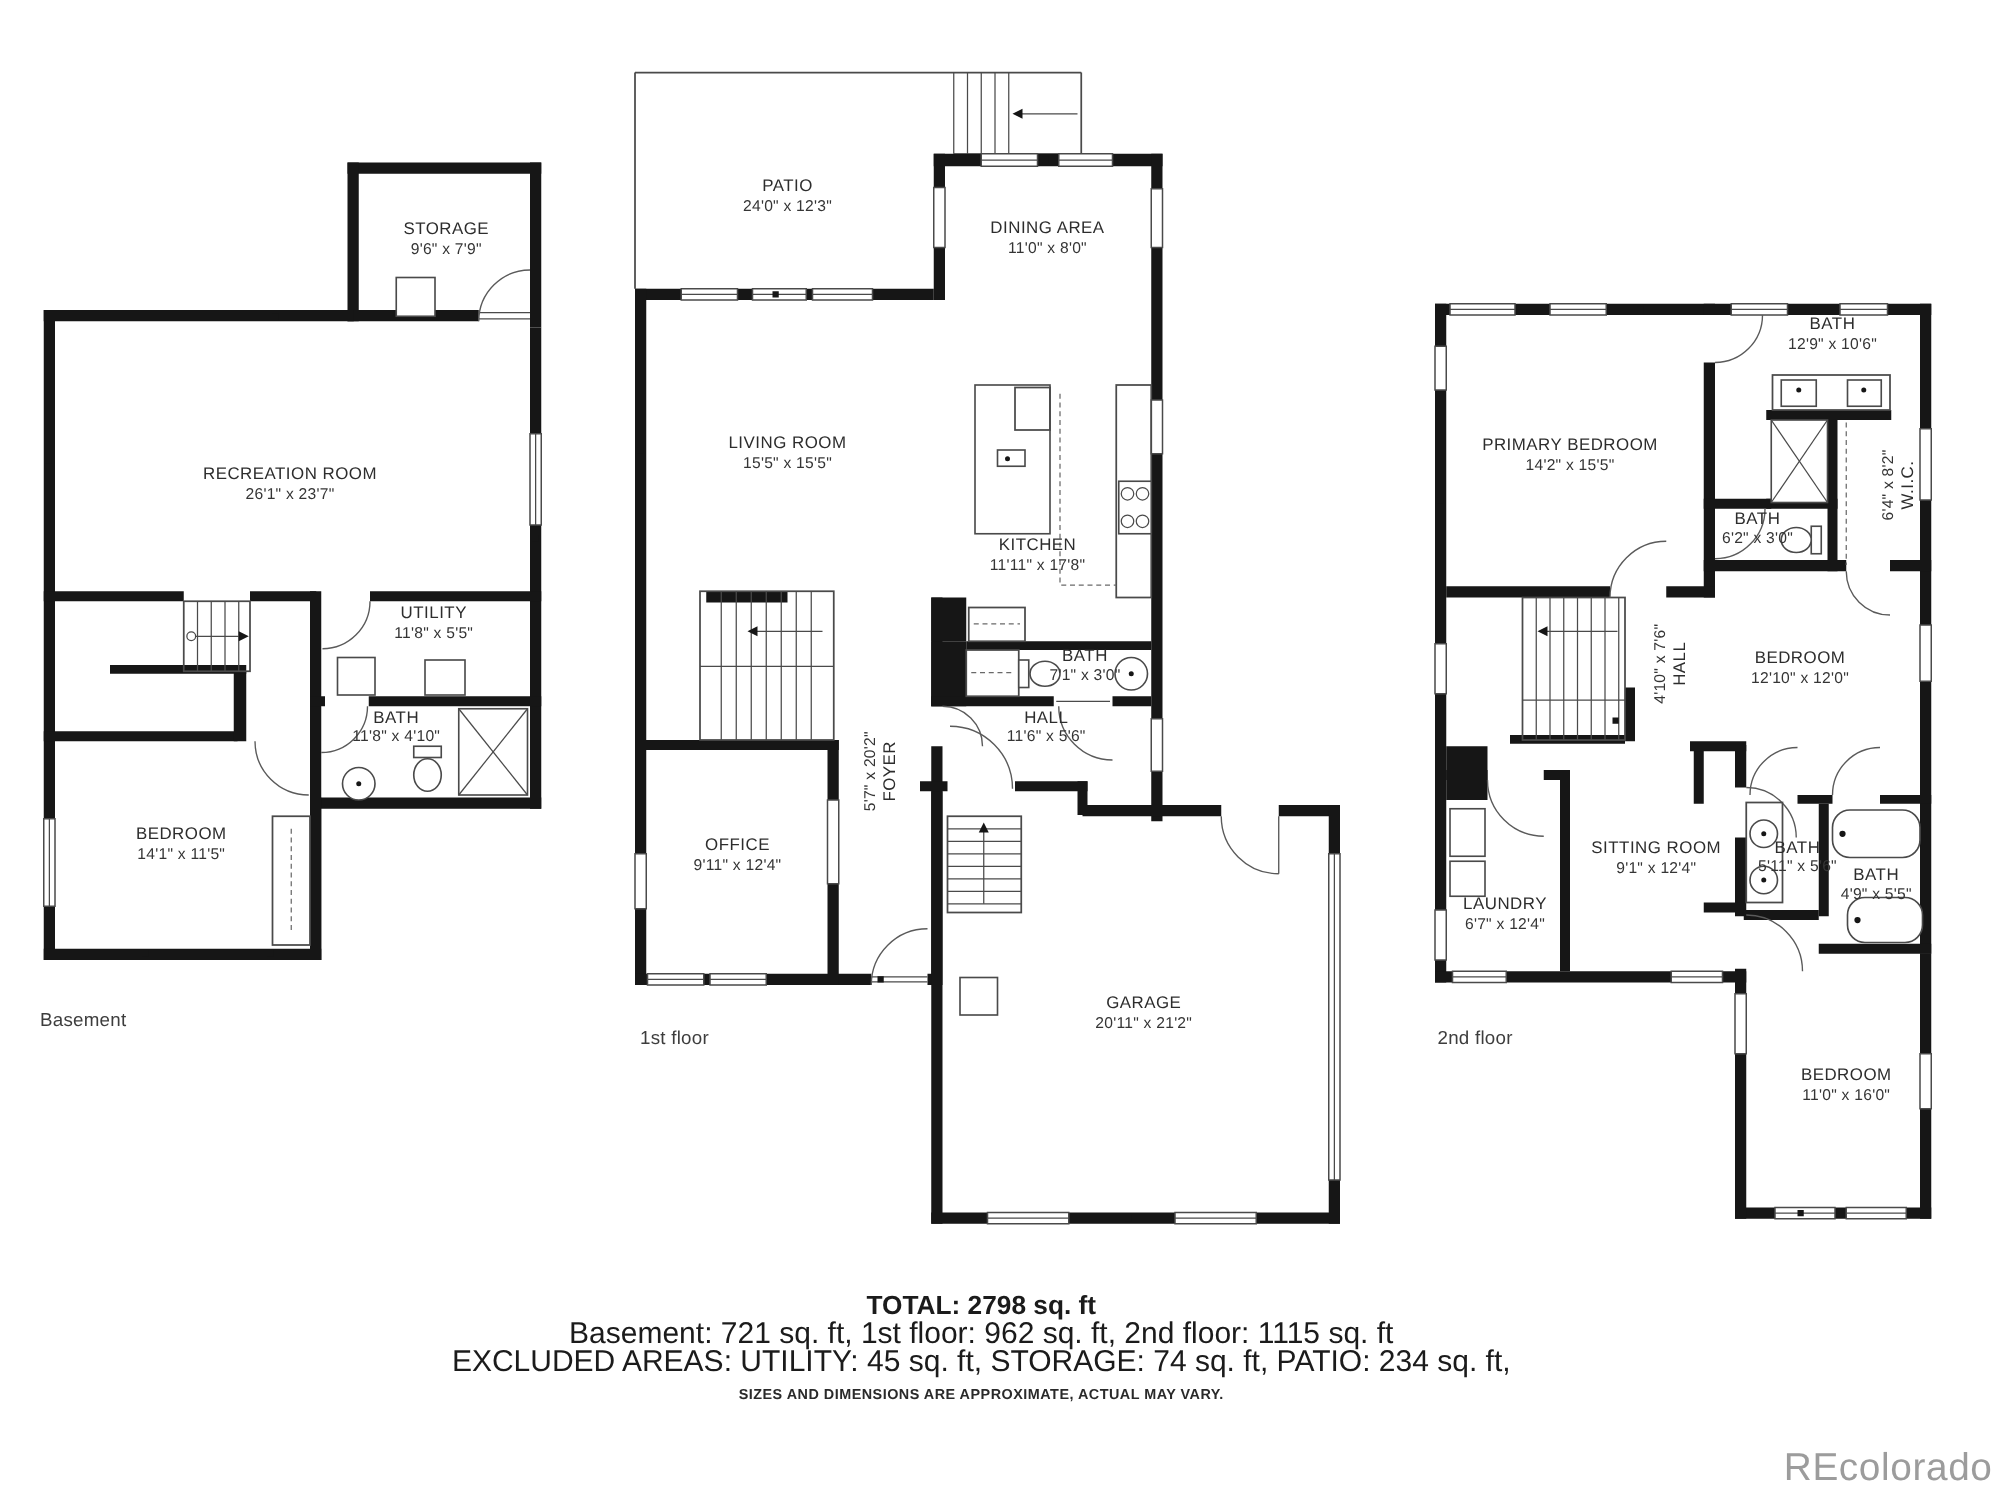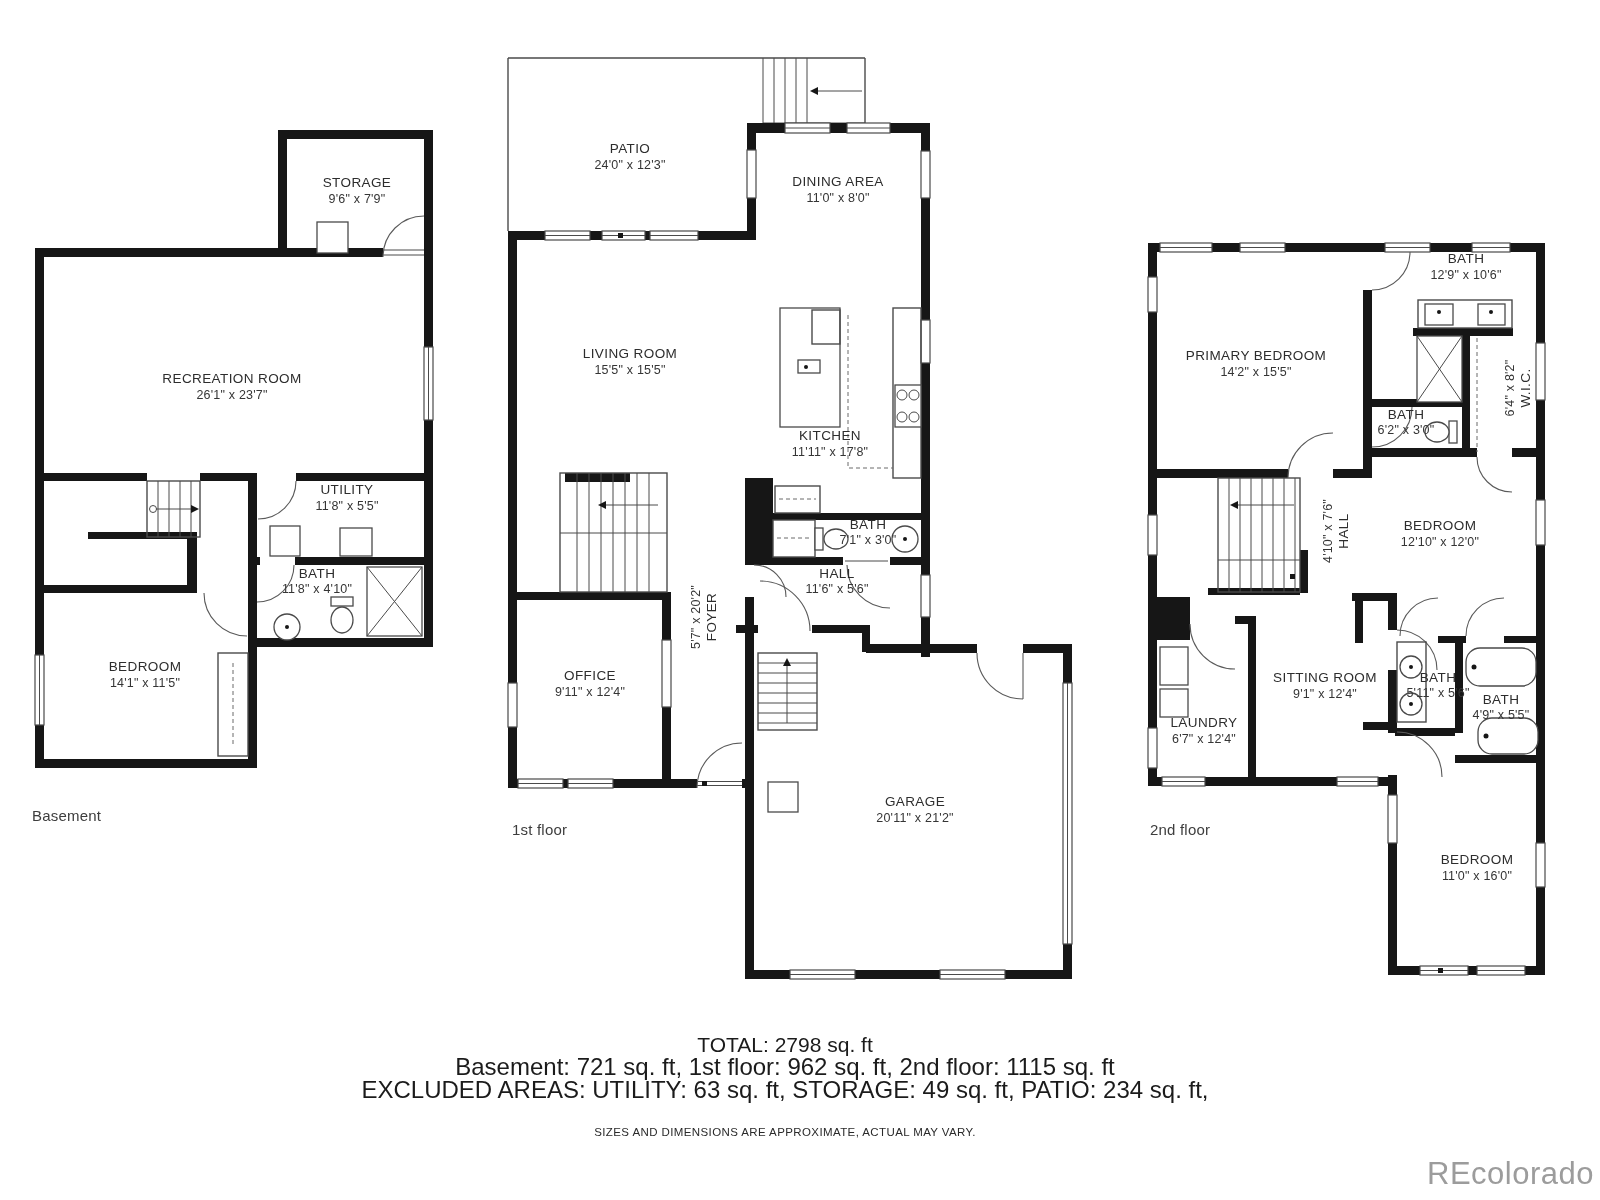--- a/index.html
+++ b/index.html
@@ -13,23 +13,23 @@
   .thin2{fill:none;stroke:#4a4a4a;stroke-width:1;}
   .win{fill:#ffffff;stroke:#4a4a4a;stroke-width:1.2;}
   .fix{fill:#ffffff;stroke:#4a4a4a;stroke-width:1.3;}
   .arc{fill:none;stroke:#5a5a5a;stroke-width:1.1;}
   .dsh{fill:none;stroke:#6a6a6a;stroke-width:1;stroke-dasharray:4 3;}
   .rn{font-family:"Liberation Sans",sans-serif;font-size:13.5px;fill:#2d2d2d;letter-spacing:.4px;text-anchor:middle;}
   .rd{font-family:"Liberation Sans",sans-serif;font-size:12.5px;fill:#353535;letter-spacing:.2px;text-anchor:middle;}
   .fl{font-family:"Liberation Sans",sans-serif;font-size:15px;fill:#3d3d3d;letter-spacing:.2px;}
   
   .summary{position:absolute;left:0;top:1033px;width:1570px;text-align:center;color:#1b1b1b;}
-  .summary .total{font-size:21px;font-weight:normal;line-height:23px;}
+  .summary .total{font-size:21px;font-weight:bold;line-height:23px;}
   .summary .ln{font-size:24px;line-height:22.5px;}
-  .summary .disclaimer{font-size:11.5px;letter-spacing:.4px;margin-top:25px;color:#2a2a2a;}
+  .summary .disclaimer{font-size:11.5px;letter-spacing:.4px;margin-top:9px;color:#2a2a2a;font-weight:bold;}
   .watermark{position:absolute;right:6px;top:1156px;font-size:31px;color:#9c9c9c;letter-spacing:.5px;}
 </style>
 </head>
 <body>
 
 <div class="page">
 <svg class="plan-svg" width="1600" height="1200" viewBox="0 0 1600 1200">
 
   <g>
     <g>
@@ -422,18 +422,18 @@
       <text class="rn" x="1477" y="864">BEDROOM</text>
       <text class="rd" x="1477" y="880">11'0" x 16'0"</text>
       <text class="fl" x="1150" y="835">2nd floor</text>
     </g>
   </g>
 </svg>
 
 <div class="summary">
   <div class="total">TOTAL: 2798 sq. ft</div>
   <div class="ln">Basement: 721 sq. ft, 1st floor: 962 sq. ft, 2nd floor: 1115 sq. ft</div>
-  <div class="ln">EXCLUDED AREAS: UTILITY: 63 sq. ft, STORAGE: 49 sq. ft, PATIO: 234 sq. ft,</div>
+  <div class="ln">EXCLUDED AREAS: UTILITY: 45 sq. ft, STORAGE: 74 sq. ft, PATIO: 234 sq. ft,</div>
   <div class="disclaimer">SIZES AND DIMENSIONS ARE APPROXIMATE, ACTUAL MAY VARY.</div>
 </div>
 
 <div class="watermark">REcolorado</div>
 </div>
 
 </body></html>

